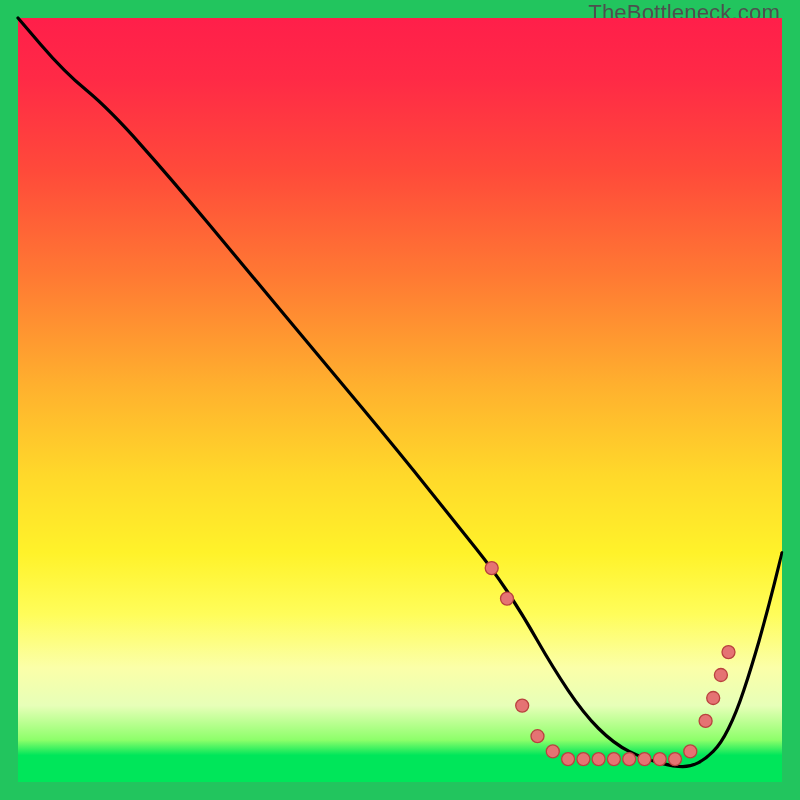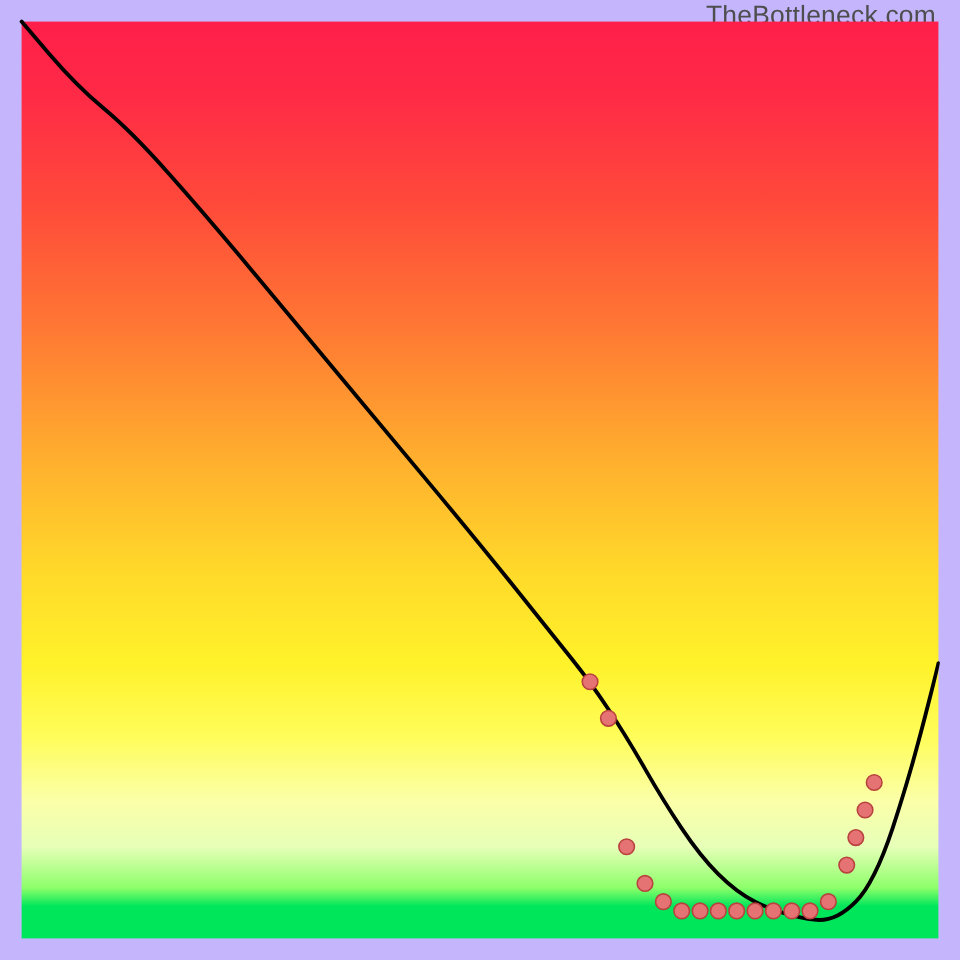--- a/index.html
+++ b/index.html
@@ -8,21 +8,21 @@
     width: 800px;
     height: 800px;
     background: #000;
     overflow: hidden;
     font-family: Arial, Helvetica, sans-serif;
   }
   .stage {
     position: relative;
     width: 800px;
     height: 800px;
-    background: #c4b5fd;
+    background: #22c55e;
   }
   .plot-area {
     position: absolute;
     left: 18px;
     top: 18px;
     width: 764px;
     height: 764px;
     
     background: linear-gradient(
       to bottom,

